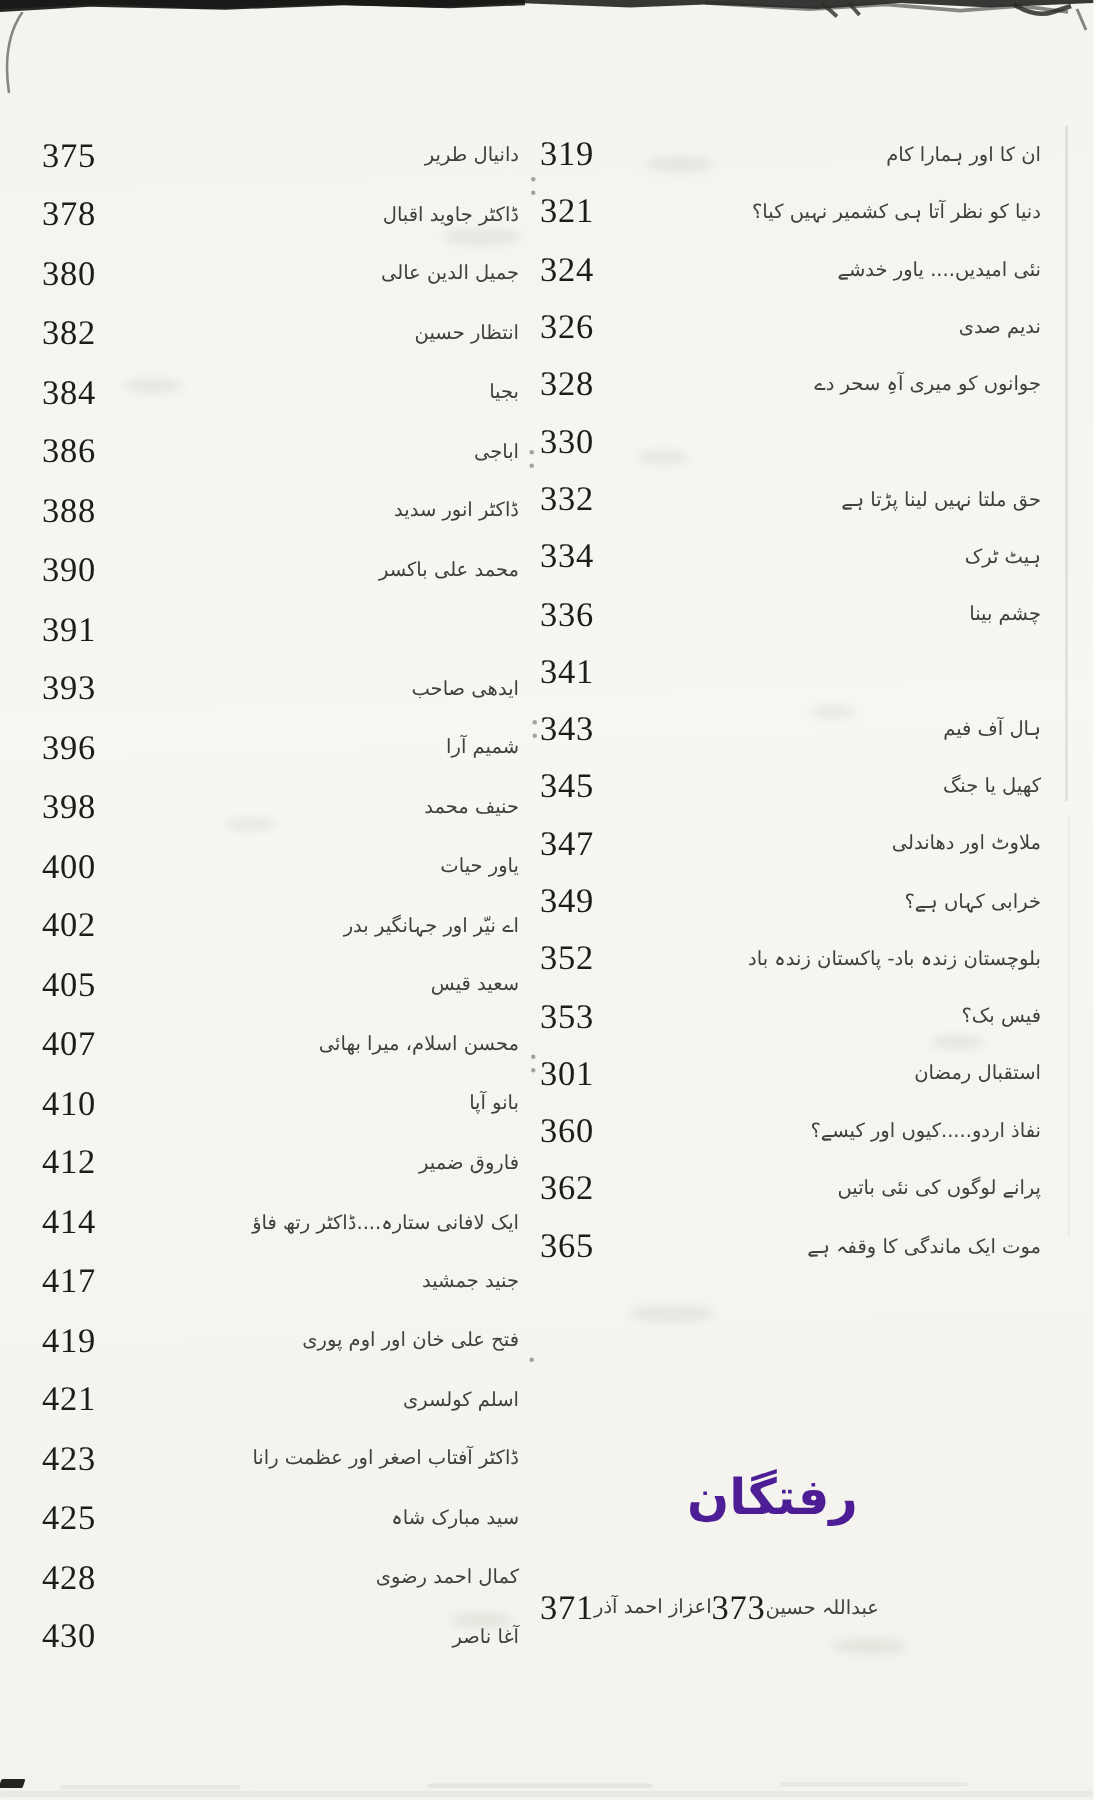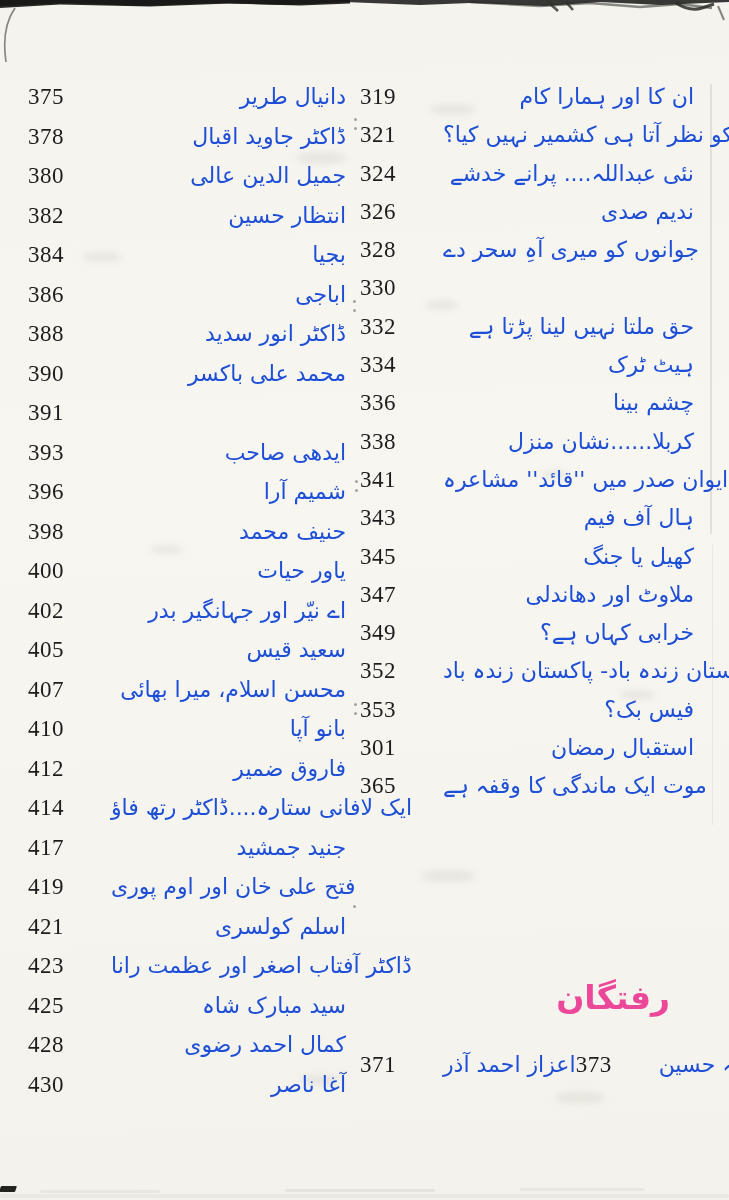--- a/index.html
+++ b/index.html
@@ -22,51 +22,51 @@
   .toc-col {
     position: absolute;
     display: flex;
     flex-direction: column;
   }
   #left-col  { left: 28px;  top: 84px; width: 318px; }
   #right-col { left: 360px; top: 84px; width: 334px; }
 
   .row {
     display: flex;
-    align-items: flex-start;
+    align-items: center;
     justify-content: space-between;
     flex: 0 0 auto;
-    gap: 47px;
   }
   #left-col  .row { height: 39.5px; }
   #right-col .row { height: 38.3px; }
   #departed-col .row { height: 39px; }
 
   .num {
     font-family: "Liberation Serif", serif;
     font-size: 23px;
     color: #1c1c1c;
     letter-spacing: .5px;
     direction: ltr;
   }
   .title {
-    font-size: 22px;
-    color: #1d4ed8;
+    font-size: 13px;
+    color: #404040;
     direction: rtl;
     white-space: nowrap;
     text-align: right;
   }
 
   .section-heading {
     position: absolute;
     left: 360px; top: 978px;
     width: 310px;
+    text-align: center;
     font-size: 33px;
     font-weight: bold;
-    color: #ec4899;
+    color: #4c1d95;
     direction: rtl;
   }
 
   #departed-col {
     position: absolute;
     left: 360px; top: 1052px;
     width: 334px;
     display: flex;
     flex-direction: row;
   }
@@ -227,21 +227,21 @@
     <div class="row">
       <span class="num">319</span>
       <span class="title" dir="rtl">ان کا اور ہمارا کام</span>
     </div>
     <div class="row">
       <span class="num">321</span>
       <span class="title" dir="rtl">دنیا کو نظر آتا ہی کشمیر نہیں کیا؟</span>
     </div>
     <div class="row">
       <span class="num">324</span>
-      <span class="title" dir="rtl">نئی عبداللہ.... پرانے خدشے</span>
+      <span class="title" dir="rtl">نئی امیدیں.... یاور خدشے</span>
     </div>
     <div class="row">
       <span class="num">326</span>
       <span class="title" dir="rtl">ندیم صدی</span>
     </div>
     <div class="row">
       <span class="num">328</span>
       <span class="title" dir="rtl">جوانوں کو میری آہِ سحر دے</span>
     </div>
     <div class="row">
@@ -253,26 +253,21 @@
     </div>
     <div class="row">
       <span class="num">334</span>
       <span class="title" dir="rtl">ہیٹ ٹرک</span>
     </div>
     <div class="row">
       <span class="num">336</span>
       <span class="title" dir="rtl">چشم بینا</span>
     </div>
     <div class="row">
-      <span class="num">338</span>
-      <span class="title" dir="rtl">کربلا......نشان منزل</span>
-    </div>
-    <div class="row">
       <span class="num">341</span>
-      <span class="title" dir="rtl">ایوان صدر میں ''قائد'' مشاعرہ</span>
     </div>
     <div class="row">
       <span class="num">343</span>
       <span class="title" dir="rtl">ہال آف فیم</span>
     </div>
     <div class="row">
       <span class="num">345</span>
       <span class="title" dir="rtl">کھیل یا جنگ</span>
     </div>
     <div class="row">
@@ -289,20 +284,28 @@
     </div>
     <div class="row">
       <span class="num">353</span>
       <span class="title" dir="rtl">فیس بک؟</span>
     </div>
     <div class="row">
       <span class="num">301</span>
       <span class="title" dir="rtl">استقبال رمضان</span>
     </div>
     <div class="row">
+      <span class="num">360</span>
+      <span class="title" dir="rtl">نفاذ اردو.....کیوں اور کیسے؟</span>
+    </div>
+    <div class="row">
+      <span class="num">362</span>
+      <span class="title" dir="rtl">پرانے لوگوں کی نئی باتیں</span>
+    </div>
+    <div class="row">
       <span class="num">365</span>
       <span class="title" dir="rtl">موت ایک ماندگی کا وقفہ ہے</span>
     </div>
   </div>
 
 <div class="section-heading">رفتگان</div>
 
 <div id="departed-col" class="toc-col">
     <div class="row">
       <span class="num">371</span>

